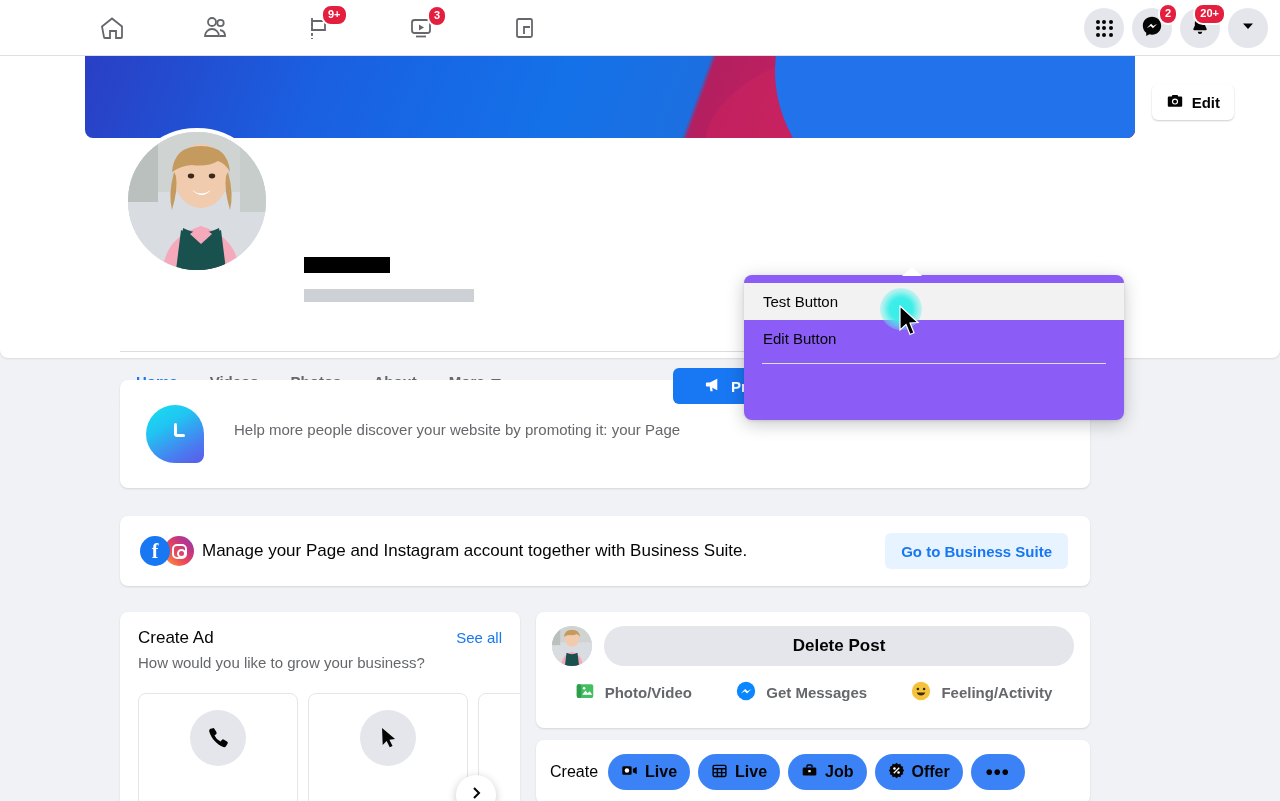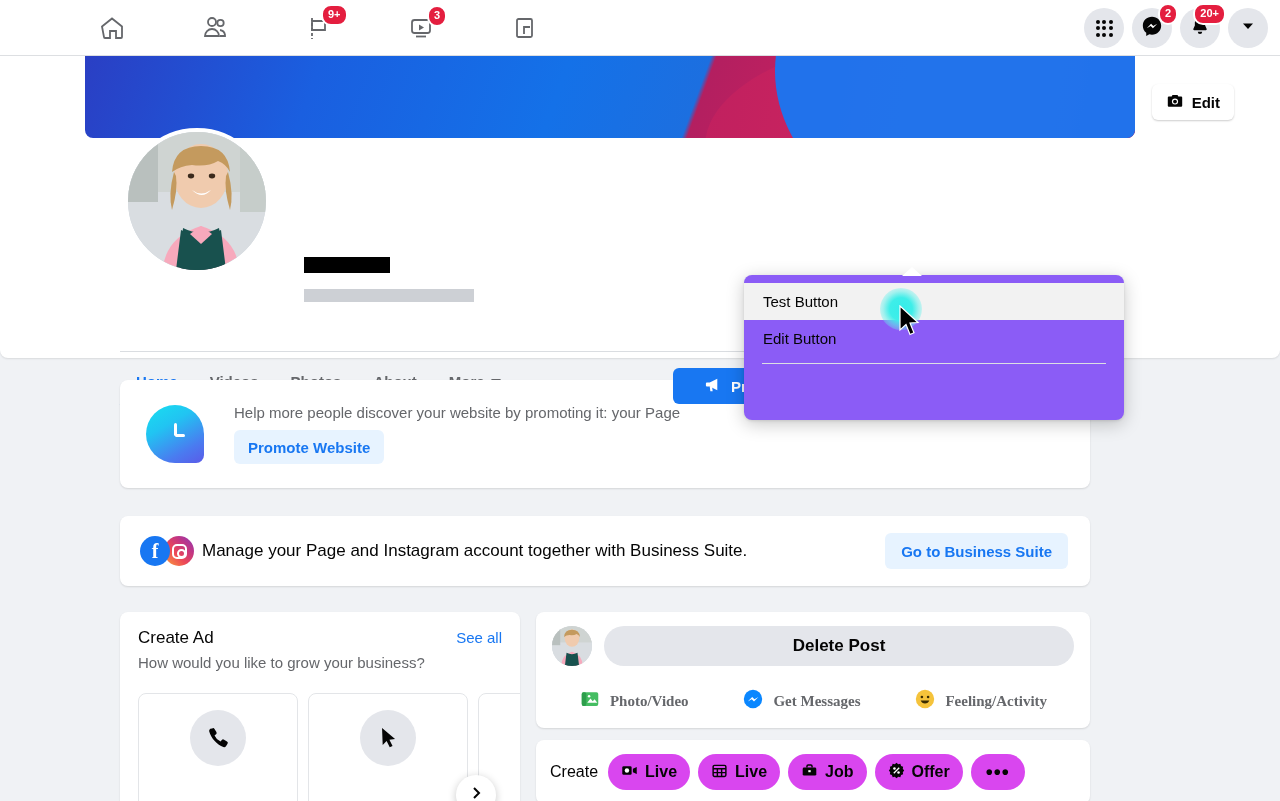--- a/index.html
+++ b/index.html
@@ -350,40 +350,39 @@
   }
   .createpost-btn {
     flex: 1; height: 40px;
     background: #e4e6eb; border-radius: 20px;
     display: flex; align-items: center; justify-content: center;
     font-size: 17px; font-weight: bold; color: #050505;
     cursor: pointer;
   }
   .post-actions {
     display: flex; align-items: center; justify-content: space-around;
-    margin-top: 22px;
-    font-family: Liberation Serif, serif;
+    margin-top: 14px;
   }
   .post-action {
     display: flex; align-items: center; gap: 9px;
     font-size: 15px; font-weight: bold; color: #65676b;
     cursor: pointer;
   }
 
   
   .create-card {
     position: absolute; left: 536px; top: 382px;
     width: 554px; height: 64px;
     padding: 0 14px;
     display: flex; align-items: center; gap: 8px;
   }
   .create-label { font-size: 16px; color: #050505; margin-right: 2px; }
   .create-chip {
     height: 36px; padding: 0 13px;
-    background: #d946ef; border-radius: 18px;
+    background: #3b82f6; border-radius: 18px;
     display: flex; align-items: center; gap: 7px;
     font-size: 16px; font-weight: bold; color: #050505;
     cursor: pointer;
   }
   .create-chip.dots { padding: 0 15px; font-size: 20px; letter-spacing: 1px; }
 
   
   .ripple {
     position: absolute; left: 880px; top: 288px;
     width: 42px; height: 42px; border-radius: 50%;
@@ -599,23 +598,20 @@
 
     <div class="card promote-card">
       <div class="clock-pin">
         <span class="clock-hands">
           <i style="left:12px; top:2px; width:3px; height:13px;"></i>
           <i style="left:13px; top:13px; width:10px; height:3px;"></i>
         </span>
       </div>
       <div class="promote-text">
         <div class="promote-line">Help more people discover your website by promoting it: your Page</div>
-        <div class="promote-link-btn">
-          <span>Promote Website</span>
-        </div>
       </div>
     </div>
 
     <div class="card suite-card">
       <div class="suite-icons">
         <span class="fb-circ">f</span>
         <span class="ig-circ">
           <span class="ig-glyph"></span>
         </span>
       </div>

